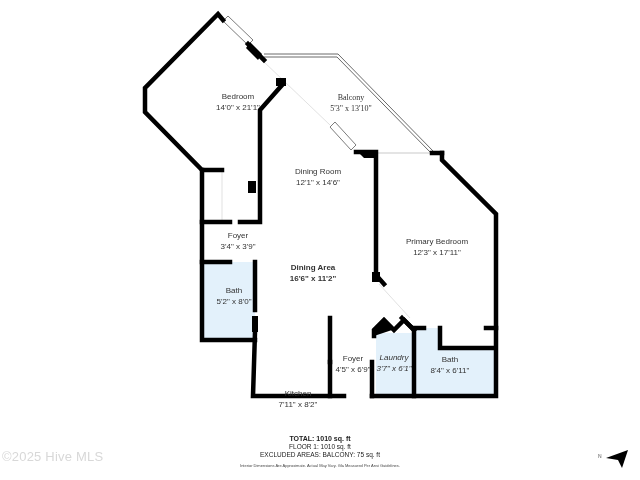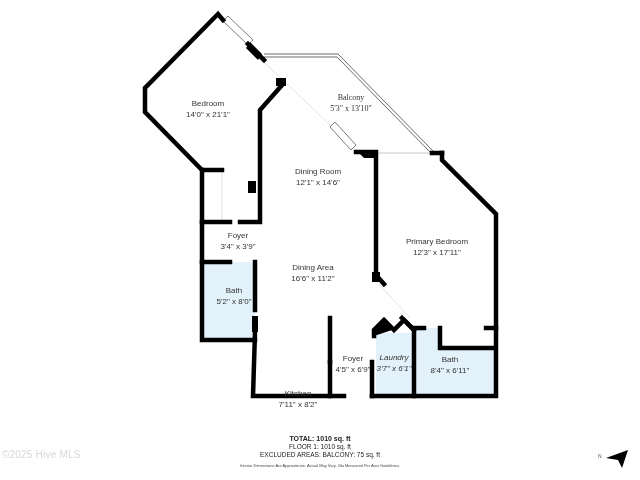--- a/index.html
+++ b/index.html
@@ -4,21 +4,21 @@
   <style>
     html, body { margin: 0; padding: 0; background: #ffffff; }
     body { width: 640px; height: 480px; position: relative; overflow: hidden; font-family: "Liberation Sans", sans-serif; }
     #plan { position: absolute; left: 0; top: 0; width: 640px; height: 480px; }
     .room-label { position: absolute; text-align: center; font-size: 8px; color: #333; line-height: 11px; white-space: nowrap; transform: translateX(-50%); }
     .room-label .dim { display: block; }
     .summary { position: absolute; left: 0; width: 640px; top: 435px; text-align: center; color: #222; }
     .summary .total { font-size: 7px; font-weight: bold; line-height: 8px; }
     .summary .line { font-size: 6.5px; line-height: 8px; }
     .summary .disclaimer { font-size: 4px; line-height: 10px; margin-top: 2px; color: #444; }
-    .watermark { position: absolute; left: 2px; top: 449px; font-size: 10px; color: #d8d8d8; letter-spacing: 0.2px; }
+    .watermark { position: absolute; left: 2px; top: 449px; font-size: 13px; color: #d8d8d8; letter-spacing: 0.2px; }
   </style>
 </head>
 <body>
 
 <svg id="plan" viewBox="0 0 640 480" xmlns="http://www.w3.org/2000/svg">
 
   <g>
     <rect x="202" y="262" width="53" height="76" fill="#e3f1fb"></rect>
     <rect x="376" y="333" width="38" height="63" fill="#e3f1fb"></rect>
     <polygon points="414,328 496,328 496,396 414,396" fill="#e3f1fb"></polygon>
@@ -82,37 +82,37 @@
     <polygon points="374,332 384,320 392,330 374,336"></polygon>
     <rect x="276" y="78" width="10" height="8"></rect>
   </g>
 
   <g>
     <polygon points="606,458 628,450 622,468 618,460" fill="#000"></polygon>
     <text x="598" y="458" font-size="5" fill="#555" font-family="Liberation Sans, sans-serif">N</text>
   </g>
 </svg>
 
-<div class="room-label" style="left:208px; top:91px;margin-top:7px;">
+<div class="room-label" style="left:238px; top:91px;">
   <span>Bedroom</span>
   <span class="dim">14'0" x 21'1"</span>
 </div>
 <div class="room-label" style="left:351px; top:92px;font-family:Liberation Serif, serif;">
   <span>Balcony</span>
   <span class="dim">5'3" x 13'10"</span>
 </div>
 <div class="room-label" style="left:318px; top:166px;">
   <span>Dining Room</span>
   <span class="dim">12'1" x 14'6"</span>
 </div>
 <div class="room-label" style="left:238px; top:230px;">
   <span>Foyer</span>
   <span class="dim">3'4" x 3'9"</span>
 </div>
-<div class="room-label" style="left:313px; top:262px;">
+<div class="room-label" style="left:313px; top:262px;font-weight:bold;">
   <span>Dining Area</span>
   <span class="dim">16'6" x 11'2"</span>
 </div>
 <div class="room-label" style="left:234px; top:285px;">
   <span>Bath</span>
   <span class="dim">5'2" x 8'0"</span>
 </div>
 <div class="room-label" style="left:437px; top:236px;text-align:center;">
   <span>Primary Bedroom</span>
   <span class="dim">12'3" x 17'11"</span>

